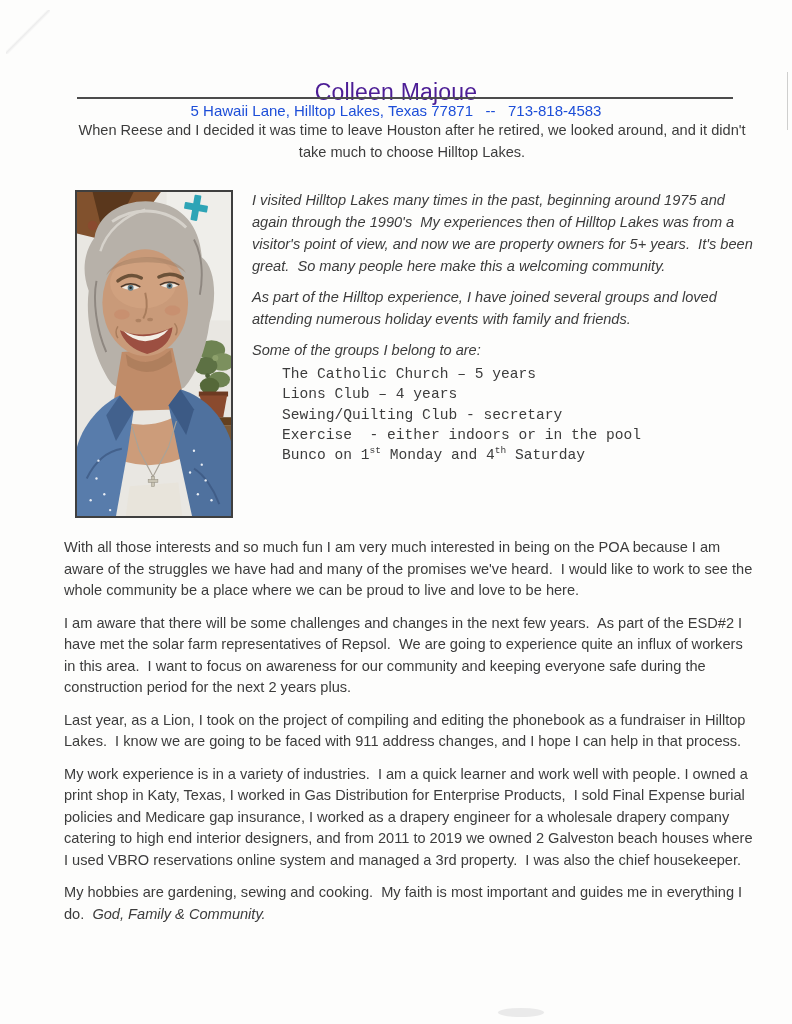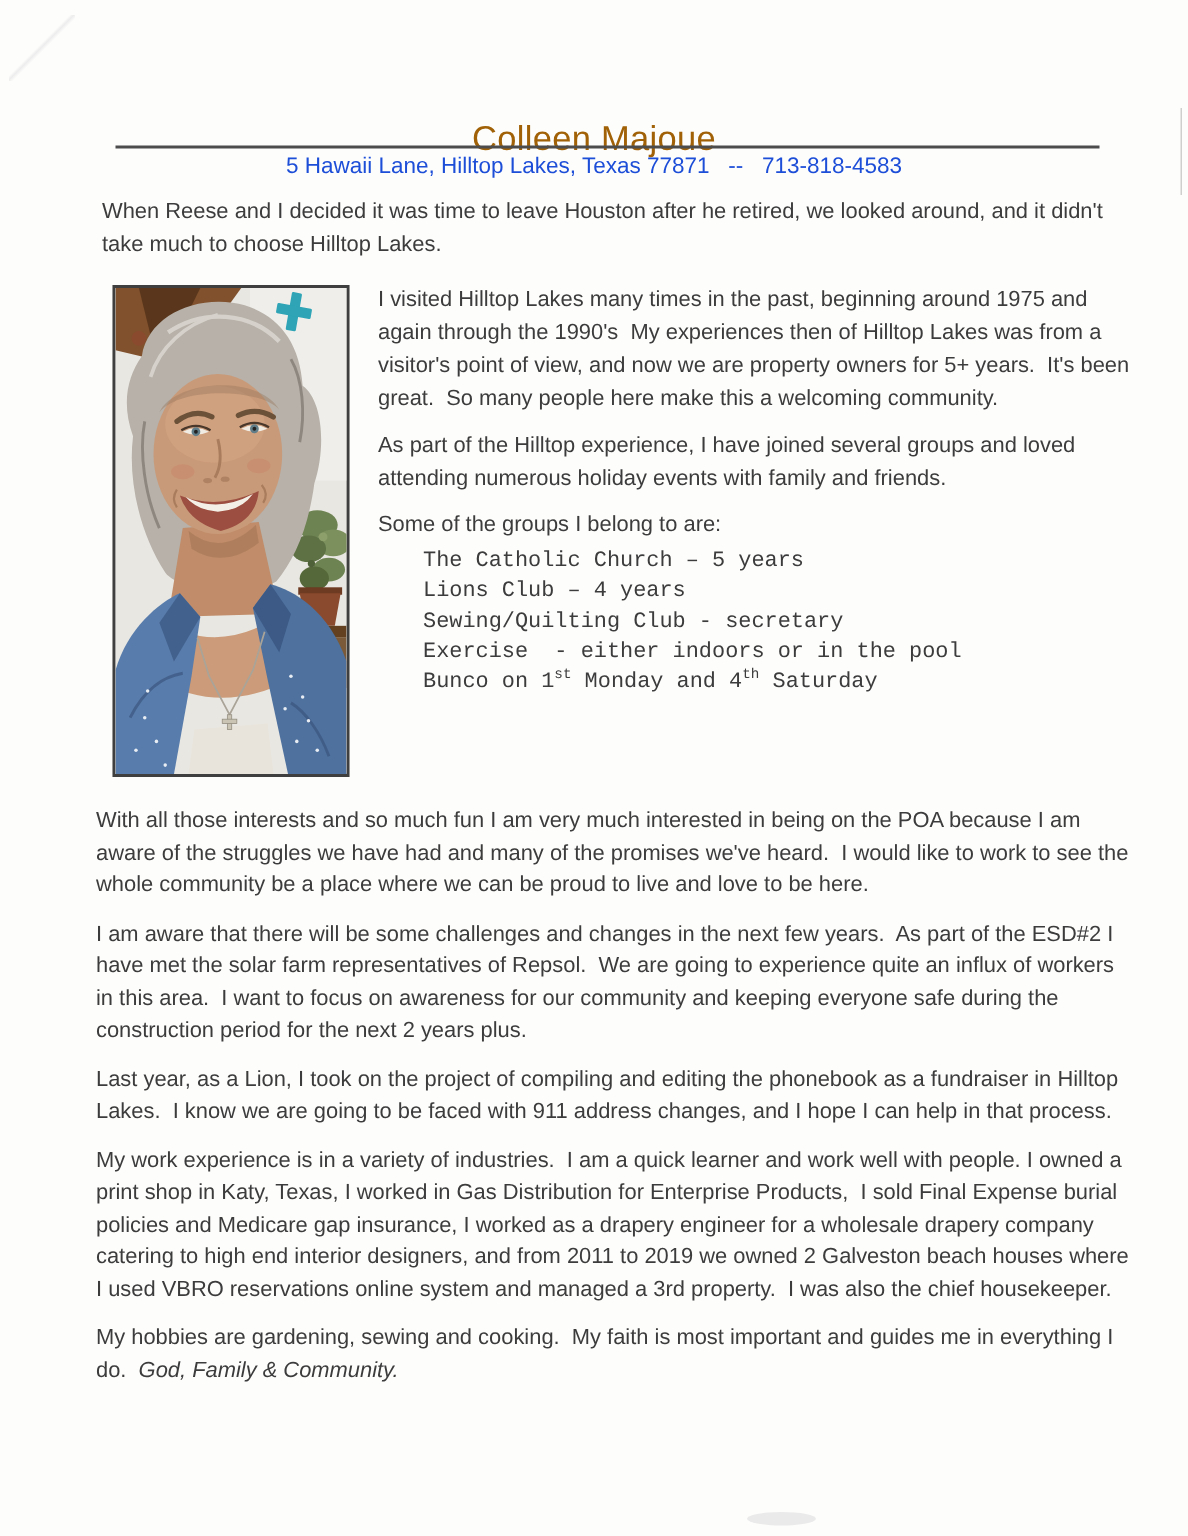--- a/index.html
+++ b/index.html
@@ -8,51 +8,51 @@
     width:792px; height:1024px;
     margin:0 auto;
     background:#fdfdfc;
     font-family:"Liberation Sans", sans-serif;
     color:#3c3c3c;
     overflow:hidden;
   }
   .title {
     position:absolute; top:64px; left:0; width:100%;
     text-align:center;
-    font-size:23px; font-weight:400; color:#a16207;
+    font-size:23px; font-weight:400; color:#4c1d95;
     letter-spacing:0.2px;
   }
   .header-rule {
     position:absolute; top:97px; left:77px; width:656px; height:2px;
     background:#4c4c4c;
   }
   .contact {
     position:absolute; top:102px; left:0; width:100%;
     text-align:center; font-size:15px; color:#1d4ed8;
     white-space:pre;
   }
   .para {
     white-space:pre-wrap;
     font-size:14.6px; line-height:21.5px;
     margin:0;
   }
   .intro {
-    position:absolute; top:131px; left:68px; width:688px;
+    position:absolute; top:120px; left:68px; width:688px;text-align:center;
   }
   .photo-frame {
     position:absolute; top:190px; left:75px;
     width:154px; height:324px;
     border:2px solid #3f3f3f;
     background:#e9e7e2;
   }
   .photo-frame svg { display:block; width:100%; height:100%; }
   .column {
     position:absolute; top:189px; left:252px; width:506px;
   }
-  .column .para { margin-bottom:9px; line-height:22px; }
+  .column .para { margin-bottom:9px; line-height:22px;font-style:italic; }
   .groups-intro { margin-bottom:3px !important; }
   .groups {
     margin:0; padding:0 0 0 30px; list-style:none;font-family:Liberation Mono, monospace;
   }
   .groups li {
     white-space:pre-wrap;
     font-size:14.6px; line-height:20.3px;
   }
   .bottom {
     position:absolute; top:537px; left:64px; width:692px;

